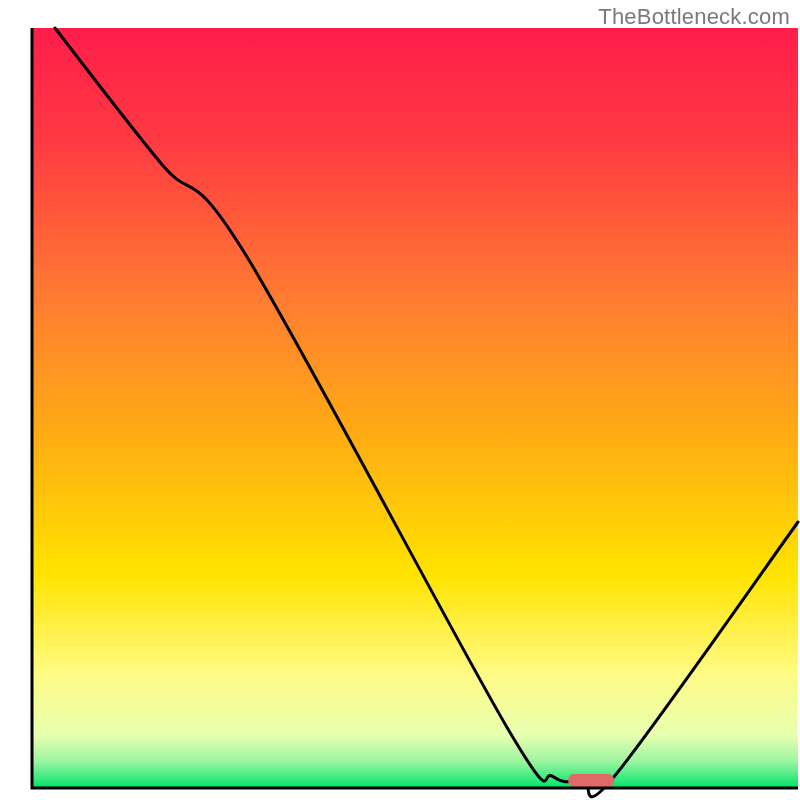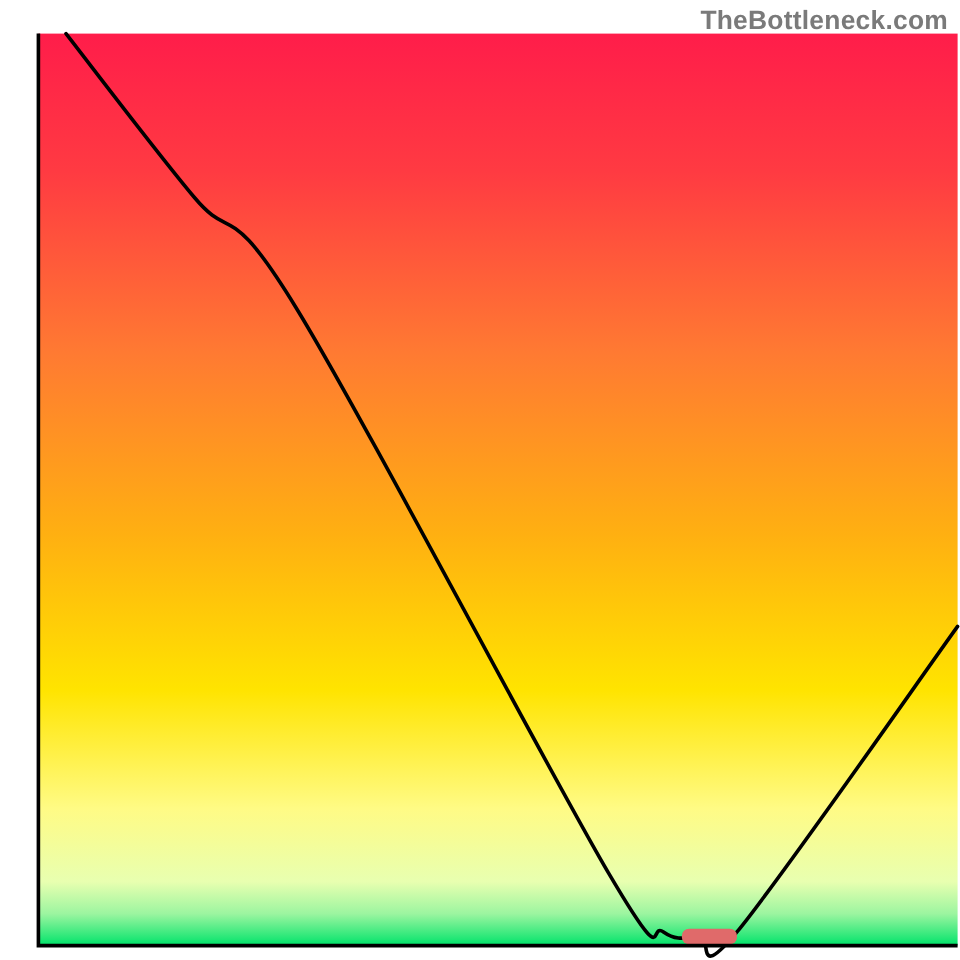--- a/index.html
+++ b/index.html
@@ -16,21 +16,21 @@
     height: 800px;
   }
   svg {
     display: block;
   }
   .watermark {
     position: absolute;
     top: 4px;
     right: 10px;
     font-size: 22px;
-    font-weight: bold;
+    font-weight: normal;
     color: #7a7a7a;
     letter-spacing: 0.2px;
   }
 </style>
 </head>
 <body>
 
 <div class="canvas-wrap">
 
   <div class="watermark">TheBottleneck.com</div>

